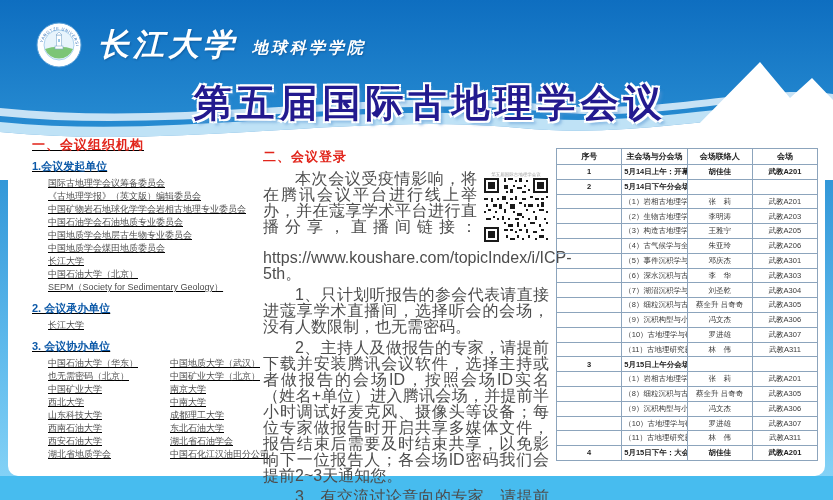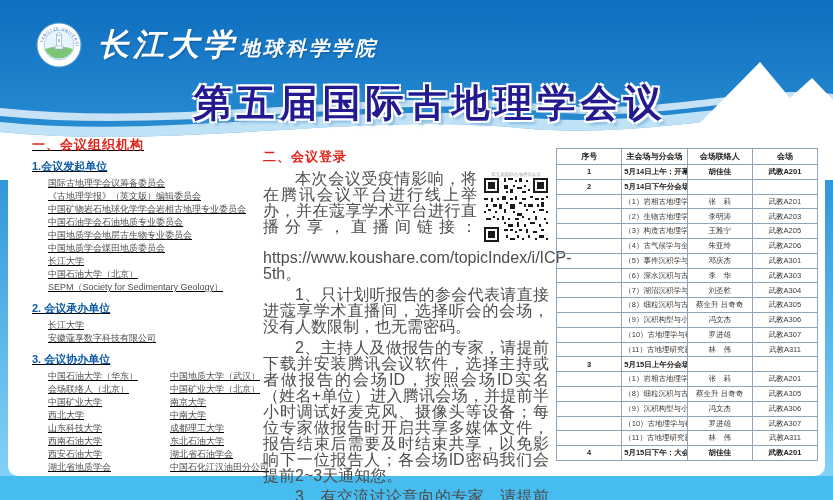--- a/index.html
+++ b/index.html
@@ -15,21 +15,21 @@
   }
   .footer-band{position:absolute;left:0;right:0;bottom:0;height:24px;background:#47bcef;z-index:3;}
   .brand{position:absolute;top:22px;left:36px;display:flex;align-items:center;z-index:5;}
   .brand .logo{width:46px;height:46px;flex:0 0 auto;}
   .univ-name{
     color:#ffffff;font-family:"Liberation Serif",serif;font-style:italic;font-weight:bold;
     font-size:31px;margin-left:16px;letter-spacing:4px;text-shadow:1px 1px 2px rgba(0,40,90,.35);
   }
   .college-name{
     color:#ffffff;font-family:Liberation Serif, serif;font-style:italic;font-weight:bold;
-    font-size:20px;margin-left:2px;letter-spacing:3px;padding-top:6px;
+    font-size:16px;margin-left:14px;letter-spacing:3px;padding-top:6px;
     text-shadow:1px 1px 2px rgba(0,40,90,.35);
   }
   .main-title{
     position:absolute;top:78px;left:140px;width:580px;z-index:5;text-align:center;
     font-size:38px;font-weight:800;letter-spacing:5px;color:#231a8f;
     text-shadow:-2px -2px 0 #fff,2px -2px 0 #fff,-2px 2px 0 #fff,2px 2px 0 #fff,4px 4px 3px rgba(90,150,210,.55);
     white-space:nowrap;
   }
   .col{position:absolute;z-index:6;}
   .col-left{left:32px;top:136px;width:226px;text-decoration:underline;}
@@ -108,29 +108,28 @@
       <li>中国地质学会煤田地质委员会</li>
       <li>长江大学</li>
       <li>中国石油大学（北京）</li>
       <li>SEPM（Society for Sedimentary Geology）</li>
     </ul>
 
   <div class="group-heading">2. 会议承办单位</div>
   <ul class="org-list">
 
   <li>长江大学</li>
-      <li>安徽蔻享数字科技有限公司</li>
     </ul>
 
   <div class="group-heading">3. 会议协办单位</div>
   <div class="two-col">
     <ul class="org-list">
 
     <li>中国石油大学（华东）</li>
-        <li>会场联络人（北京）</li>
+        <li>也无需密码（北京）</li>
         <li>中国矿业大学</li>
         <li>西北大学</li>
         <li>山东科技大学</li>
         <li>西南石油大学</li>
         <li>西安石油大学</li>
         <li>湖北省地质学会</li>
       </ul>
     <ul class="org-list">
 
     <li>中国地质大学（武汉）</li>

